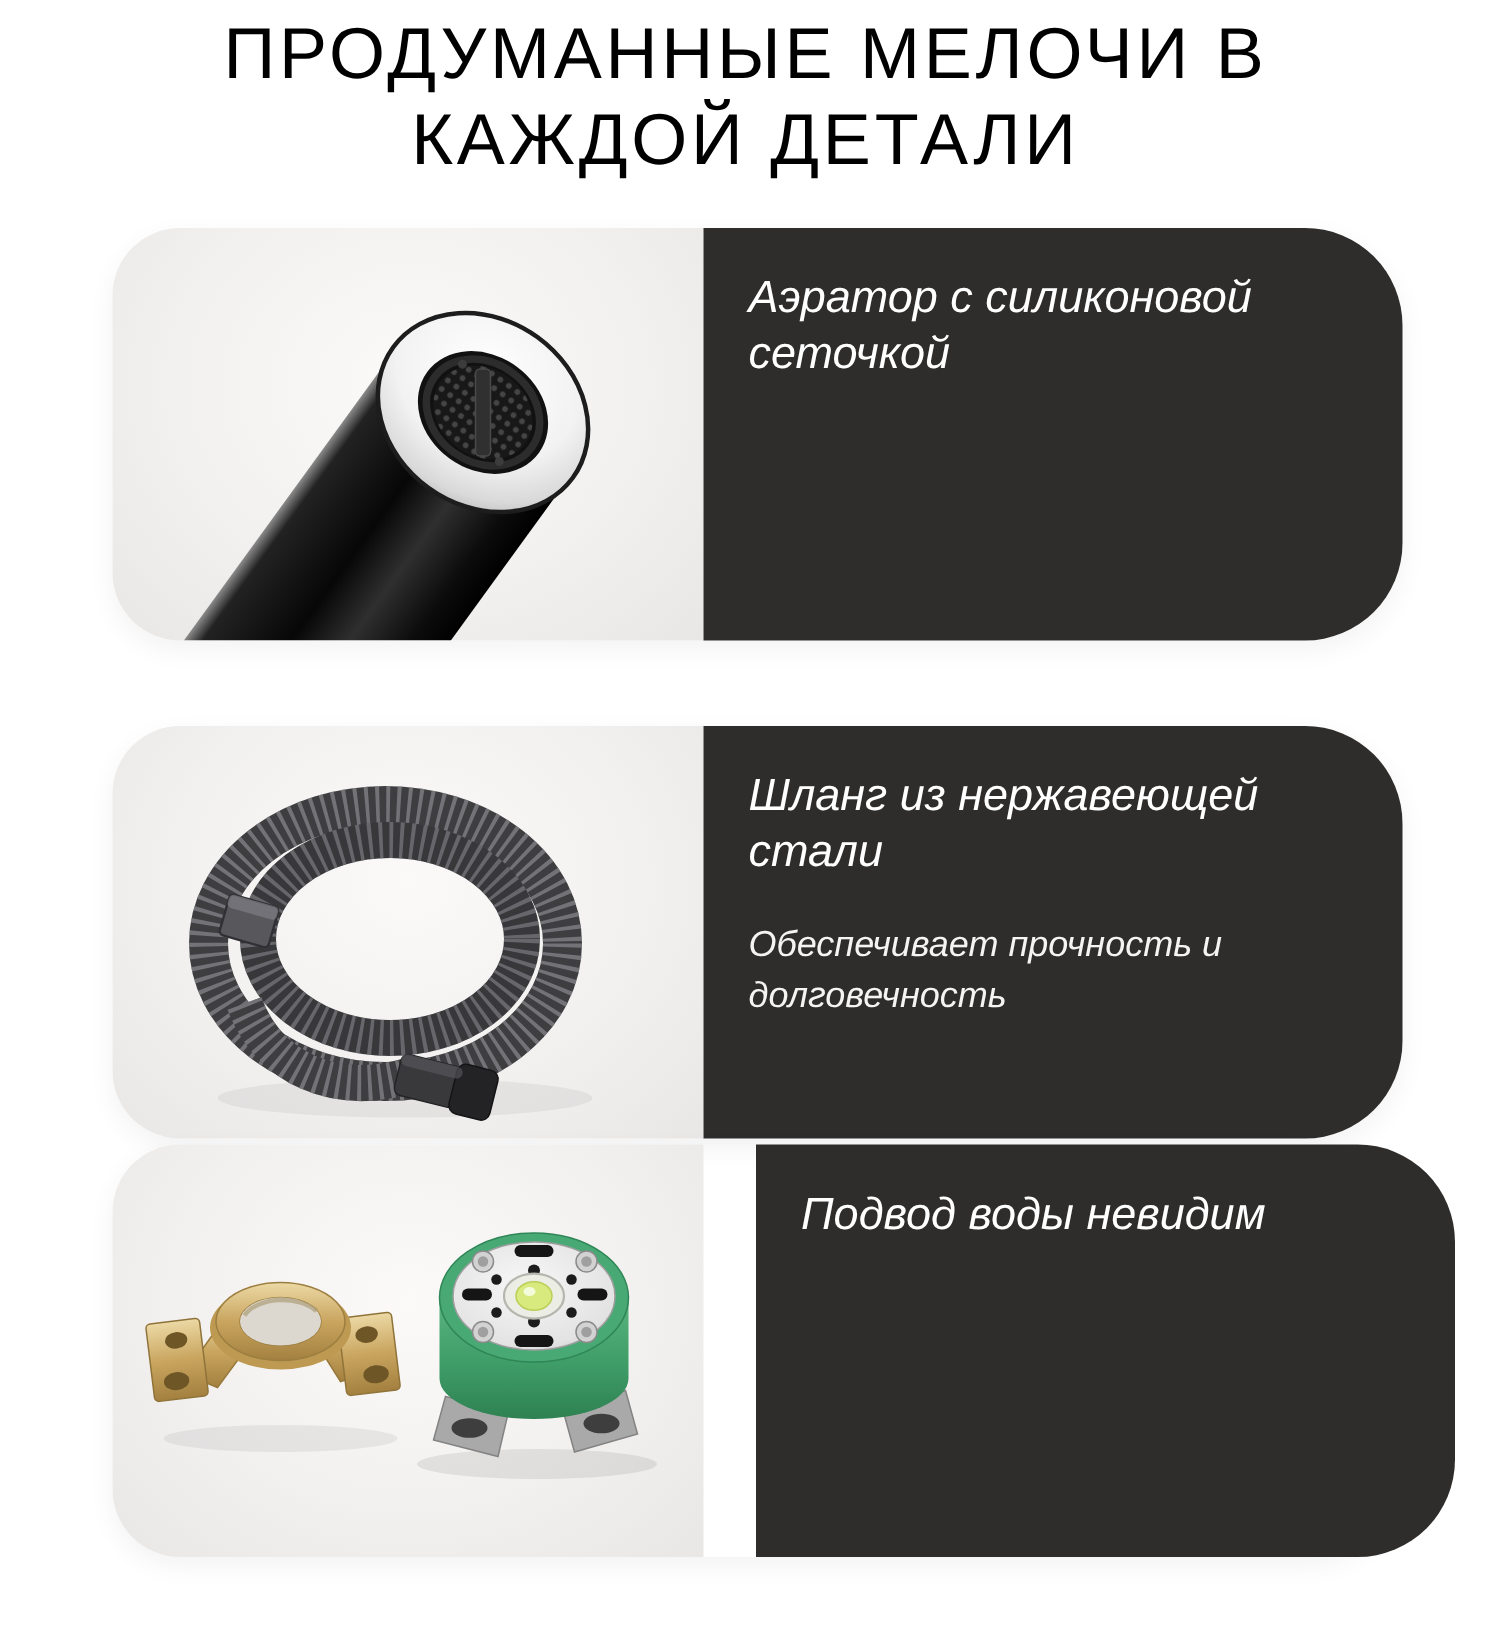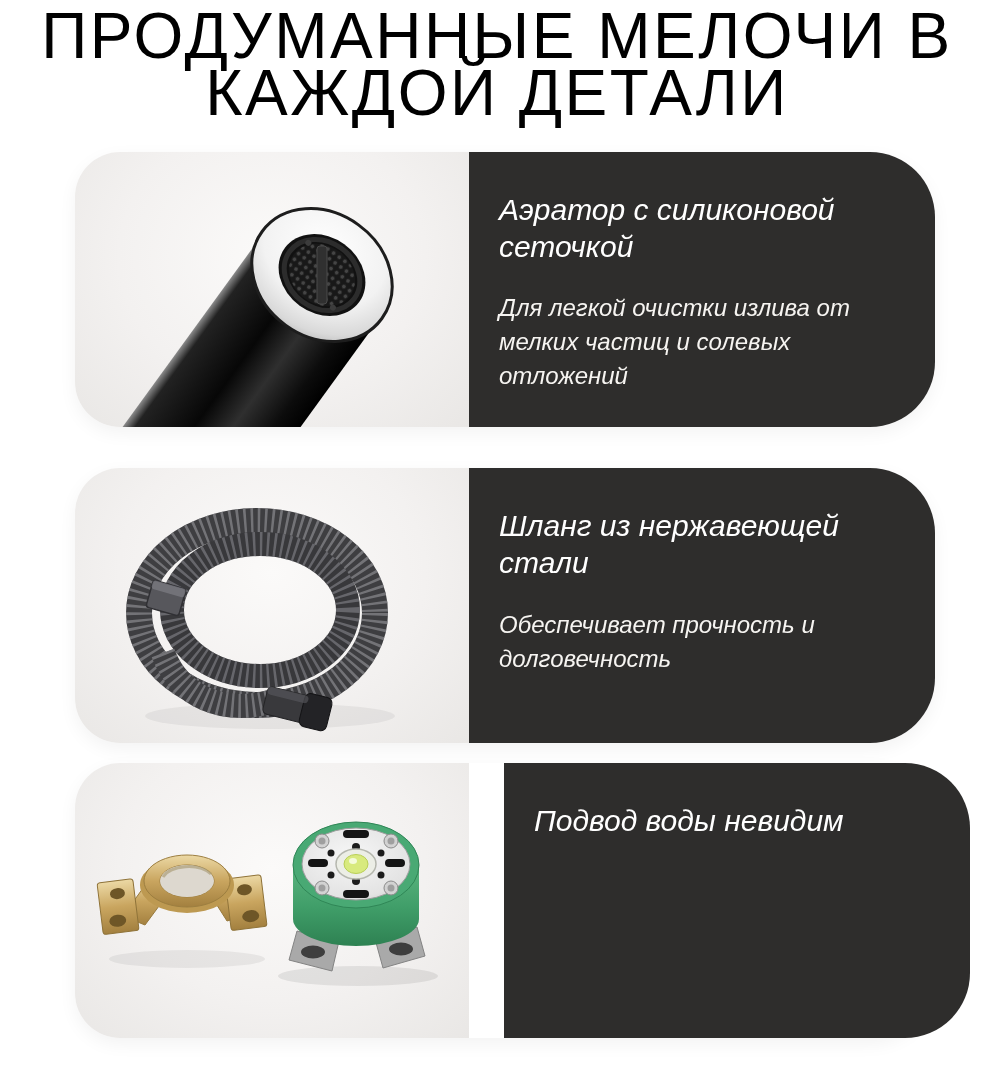--- a/index.html
+++ b/index.html
@@ -12,60 +12,60 @@
     position: relative;
     width: 994px;
     height: 1090px;
     background: #ffffff;
     overflow: hidden;
   }
   .title {
     margin: 0;
     padding-top: 8px;
     text-align: center;
-    font-size: 64px;
+    font-size: 48px;
     line-height: 57px;
     font-weight: 400;
     letter-spacing: 2.5px;
     color: #000000;
   }
   .title .tline { display: block; }
 
   .card {
     position: absolute;
     left: 75px;
     width: 860px;
     height: 275px;
     display: flex;
     box-shadow: 0 6px 18px rgba(0,0,0,0.05);
     border-radius: 45px 65px 65px 45px;
   }
   .card1 { top: 152px; }
-  .card2 { top: 468px; }
+  .card2 { top: 484px; }
   .card3 { top: 763px; gap: 35px; }
 
   .photo {
     width: 394px;
     height: 275px;
     border-radius: 45px 0 0 45px;
     background: radial-gradient(ellipse at 50% 38%, #fbfaf9 0%, #f3f1f0 55%, #e9e7e5 100%);
     overflow: hidden;
     flex: 0 0 auto;
   }
   .photo svg { display: block; }
 
   .panel {
     width: 466px;
     height: 275px;
     box-sizing: border-box;
     background: #2e2d2c;
     border-radius: 0 65px 65px 0;
     color: #ffffff;
     font-style: italic;
-    padding: 39px 40px 0 30px;
+    padding: 28px 40px 0 30px;
     flex: 0 0 auto;
   }
   .heading {
     margin: 0;
     font-size: 30px;
     line-height: 37px;
     font-weight: 400;
     width: 392px;
     color: #ffffff;
   }
@@ -121,21 +121,20 @@
           <g transform="rotate(-36)">
             <rect x="-5" y="-29" width="10" height="58" rx="3" fill="#303030" stroke="#4a4a4a" stroke-width="1"></rect>
           </g>
           <circle cx="-30" cy="-18" r="3" fill="#3c3c3c"></circle>
           <circle cx="28" cy="20" r="3" fill="#3c3c3c"></circle>
         </g>
       </svg>
     </div>
     <div class="panel">
       <h2 class="heading">Аэратор с силиконовой сеточкой</h2>
-      <p class="bodytext">Для легкой очистки излива от мелких частиц и солевых отложений</p>
     </div>
   </section>
 
   <section class="card card2">
     <div class="photo">
       <svg width="394" height="275" viewBox="0 0 394 275">
         <ellipse cx="195" cy="248" rx="125" ry="13" fill="rgba(0,0,0,0.05)"></ellipse>
         <g fill="none">
           <ellipse cx="182" cy="145" rx="118" ry="92" stroke="#3e3e41" stroke-width="26"></ellipse>
           <ellipse cx="182" cy="145" rx="118" ry="92" stroke="#85858a" stroke-width="26" stroke-dasharray="2.5 4.5" opacity="0.75"></ellipse>

